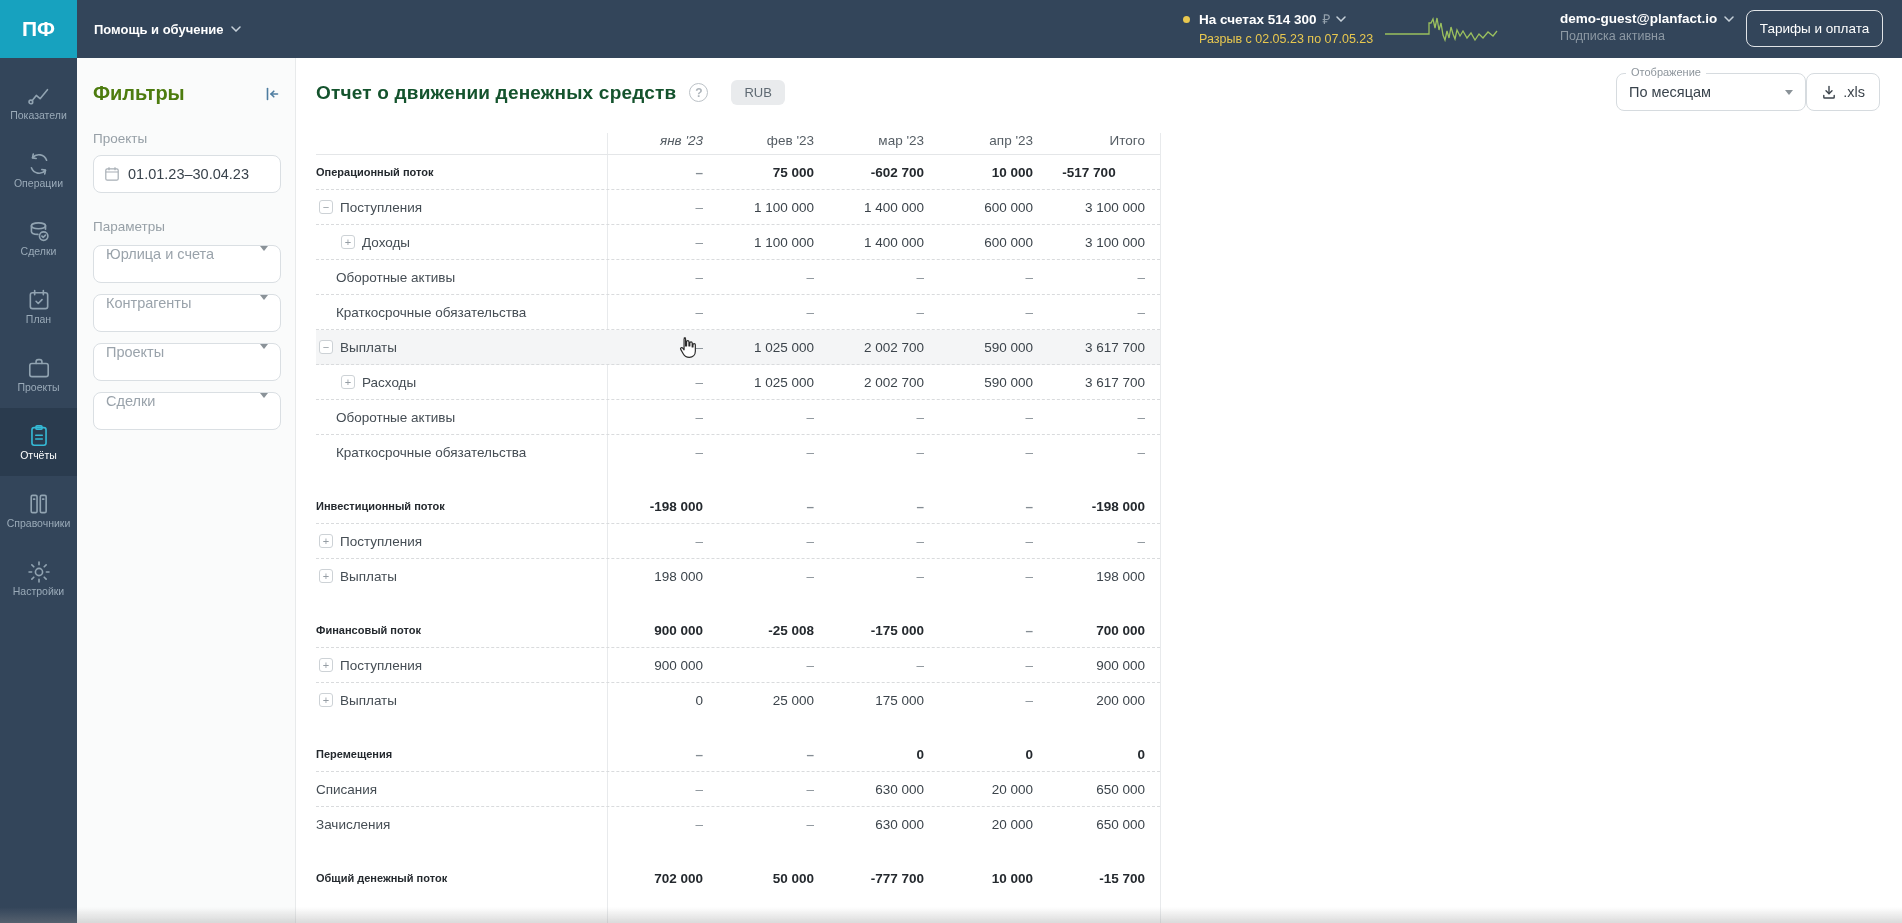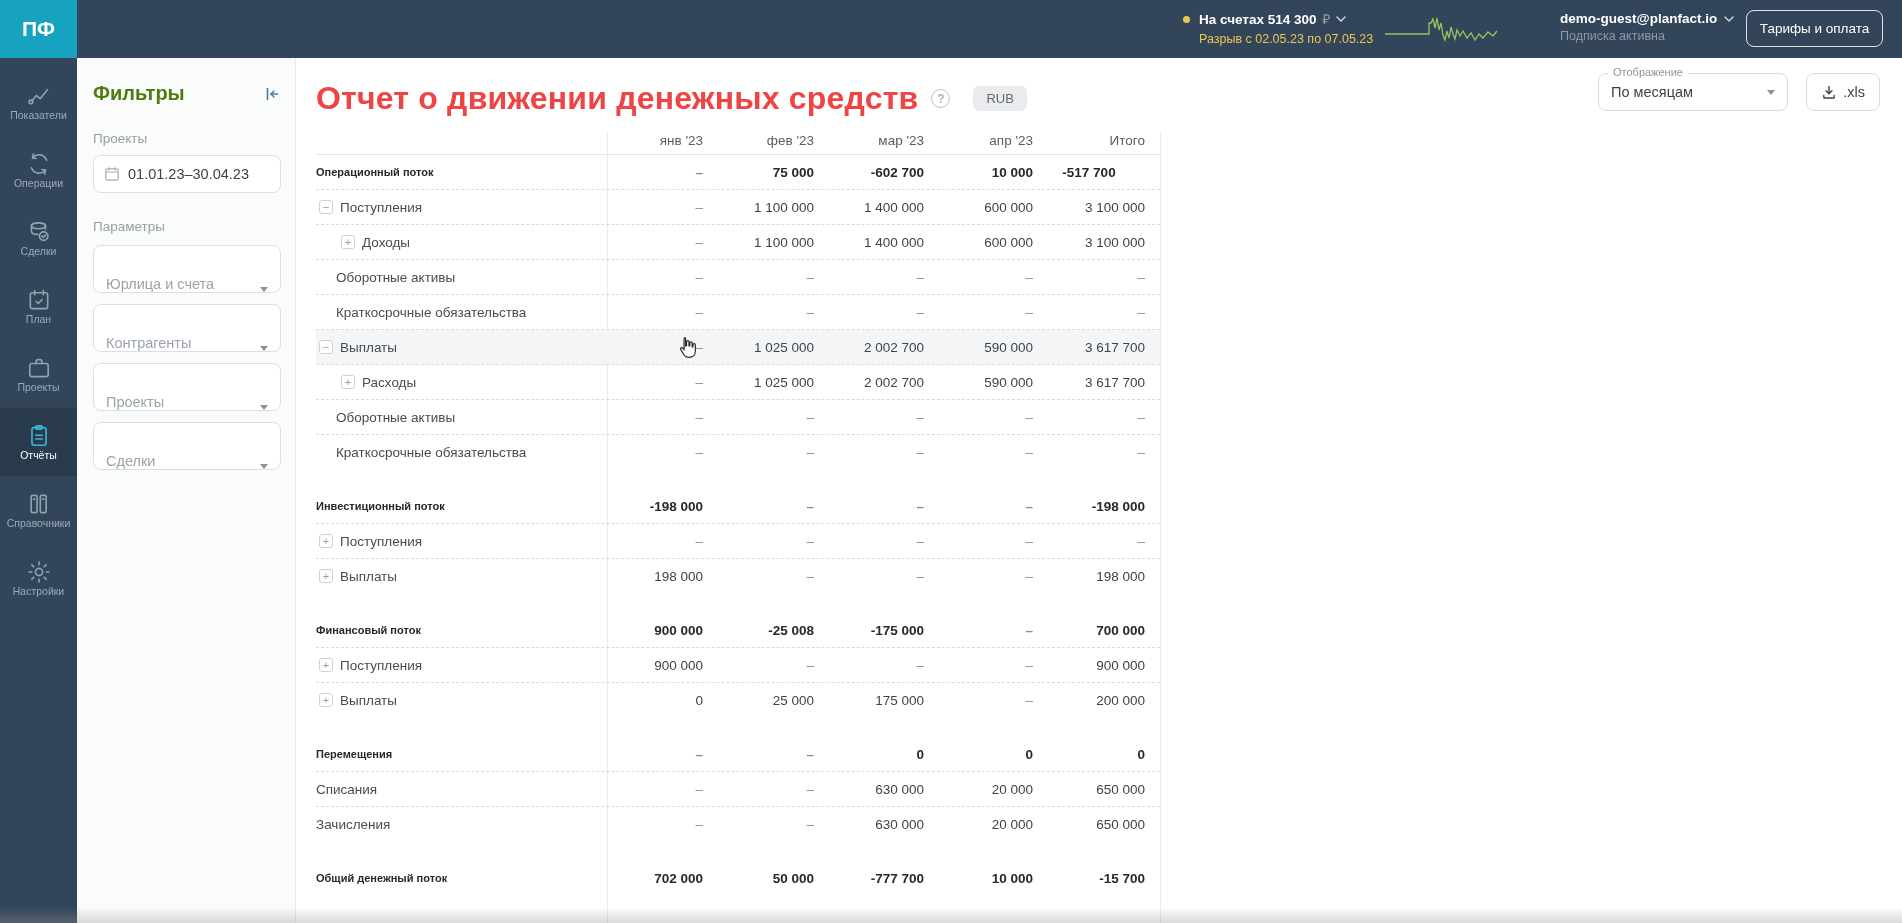--- a/index.html
+++ b/index.html
@@ -39,35 +39,35 @@
   
   .filters { position:fixed; left:77px; top:58px; width:219px; height:865px; background:#fafbfb;
              border-right:1px solid #e8eaeb; z-index:10; padding:0 14px 0 16px; }
   .filters-head { display:flex; align-items:center; justify-content:space-between; margin-top:24px; }
   .filters-title { font-size:20px; font-weight:700; color:#4d7c0f; }
   .collapse-ic { cursor:pointer; display:flex; }
   .flabel { font-size:13.5px; color:#97a0a7; margin-top:26px; }
   .finput { margin-top:9px; height:38px; background:#fff; border:1px solid #dadfe3; border-radius:8px;
             display:flex; align-items:center; padding:0 10px; gap:8px; cursor:pointer; }
   .finput .fval { font-size:14.5px; color:#39434c; }
-  .fselect { margin-top:11px; height:48px; background:#fff; border:1px solid #dadfe3; border-radius:8px;
-             display:flex; align-items:flex-end; justify-content:space-between; padding:0 12px; cursor:pointer; }
+  .fselect { margin-top:11px; height:38px; background:#fff; border:1px solid #dadfe3; border-radius:8px;
+             display:flex; align-items:flex-start; justify-content:space-between; padding:0 12px; cursor:pointer; }
   .fselect .ph { font-size:14.5px; color:#9aa3ab; }
   .tri { width:0; height:0; border-left:4.5px solid transparent; border-right:4.5px solid transparent;
          border-top:5px solid #8a9298; }
 
   
   .main { position:fixed; left:296px; top:58px; width:1606px; height:865px; background:#fff; }
   .report-header { position:absolute; left:20px; top:22px; display:flex; align-items:center; gap:13px; }
-  .report-title { font-size:32px; font-weight:700; color:#ef4444; letter-spacing:.2px; }
+  .report-title { font-size:19px; font-weight:700; color:#14532d; letter-spacing:.2px; }
   .help-ic { width:19px; height:19px; border:1.5px solid #bcc2c7; border-radius:50%; color:#aeb5bb;
              font-size:12px; font-weight:700; display:flex; align-items:center; justify-content:center; cursor:pointer;}
   .rub-badge { background:#e9ebed; color:#5f6a73; font-size:13px; font-weight:500; border-radius:6px;
                padding:5px 13px; margin-left:10px; }
-  .controls { position:absolute; right:22px; top:15px; display:flex; gap:18px; }
+  .controls { position:absolute; right:22px; top:15px; display:flex; }
   .select-box { position:relative; width:190px; height:38px; border:1px solid #d6dbdf; border-radius:8px;
                 display:flex; align-items:center; justify-content:space-between; padding:0 12px; cursor:pointer; background:#fff;}
   .float-label { position:absolute; top:-8px; left:9px; background:#fff; padding:0 5px; font-size:11px; color:#8d959c; }
   .select-value { font-size:14.5px; color:#39434c; }
   .xls-btn { width:74px; height:38px; border:1px solid #d6dbdf; border-radius:8px; background:#fff;
              display:flex; align-items:center; justify-content:center; gap:6px; font-size:14.5px; color:#3c444c;
              font-family:"Liberation Sans", sans-serif; cursor:pointer; }
 
   
   .table { position:absolute; left:20px; top:75px; width:844px; }
@@ -94,20 +94,28 @@
 
   .hand-cursor { position:absolute; left:378px; top:276px; z-index:6; pointer-events:none; }
   .bottom-fade { position:fixed; left:0; bottom:0; width:1902px; height:16px; z-index:40; pointer-events:none;
                  background:linear-gradient(to bottom, rgba(160,160,160,0), rgba(150,150,150,.35)); }
 </style>
 </head>
 <body>
 
 <div class="navbar">
   <div class="logo">ПФ</div>
+  <div class="help-menu">
+    <span>Помощь и обучение</span>
+    <span class="chev">
+        <svg width="10" height="6" viewBox="0 0 10 6">
+          <path d="M1 1l4 4 4-4" fill="none" stroke="currentColor" stroke-width="1.5" stroke-linecap="round"></path>
+        </svg>
+      </span>
+  </div>
 
   <div class="balance">
     <span class="warn-dot"></span>
     <div>
       <div class="balance-top">
         <span><span>На счетах</span>&nbsp;<span>514 300</span></span>
         <span class="rub-sign">₽</span>
         <span class="chev">
             <svg width="10" height="6" viewBox="0 0 10 6">
               <path d="M1 1l4 4 4-4" fill="none" stroke="currentColor" stroke-width="1.5" stroke-linecap="round"></path>
@@ -286,21 +294,21 @@
       <span>.xls</span>
     </button>
   </div>
 
   <div class="vline vline1"></div>
   <div class="vline vline2"></div>
 
   <div class="table">
     <div class="thead" id="thead">
         <div class="tl"></div>
-        <div class="tv" style="width: 96px;">янв '23</div>
+        <div class="tv" style="width: 96px; font-style: italic;">янв '23</div>
         <div class="tv" style="width: 111px;">фев '23</div>
         <div class="tv" style="width: 110px;">мар '23</div>
         <div class="tv" style="width: 109px;">апр '23</div>
         <div class="tv" style="width: 127px; padding-right: 15px;">Итого</div>
       </div>
     <div id="tbody">
         <div class="trow sec">
           <div class="tl ind0">
             <span class="rl">Операционный поток</span>
           </div>

